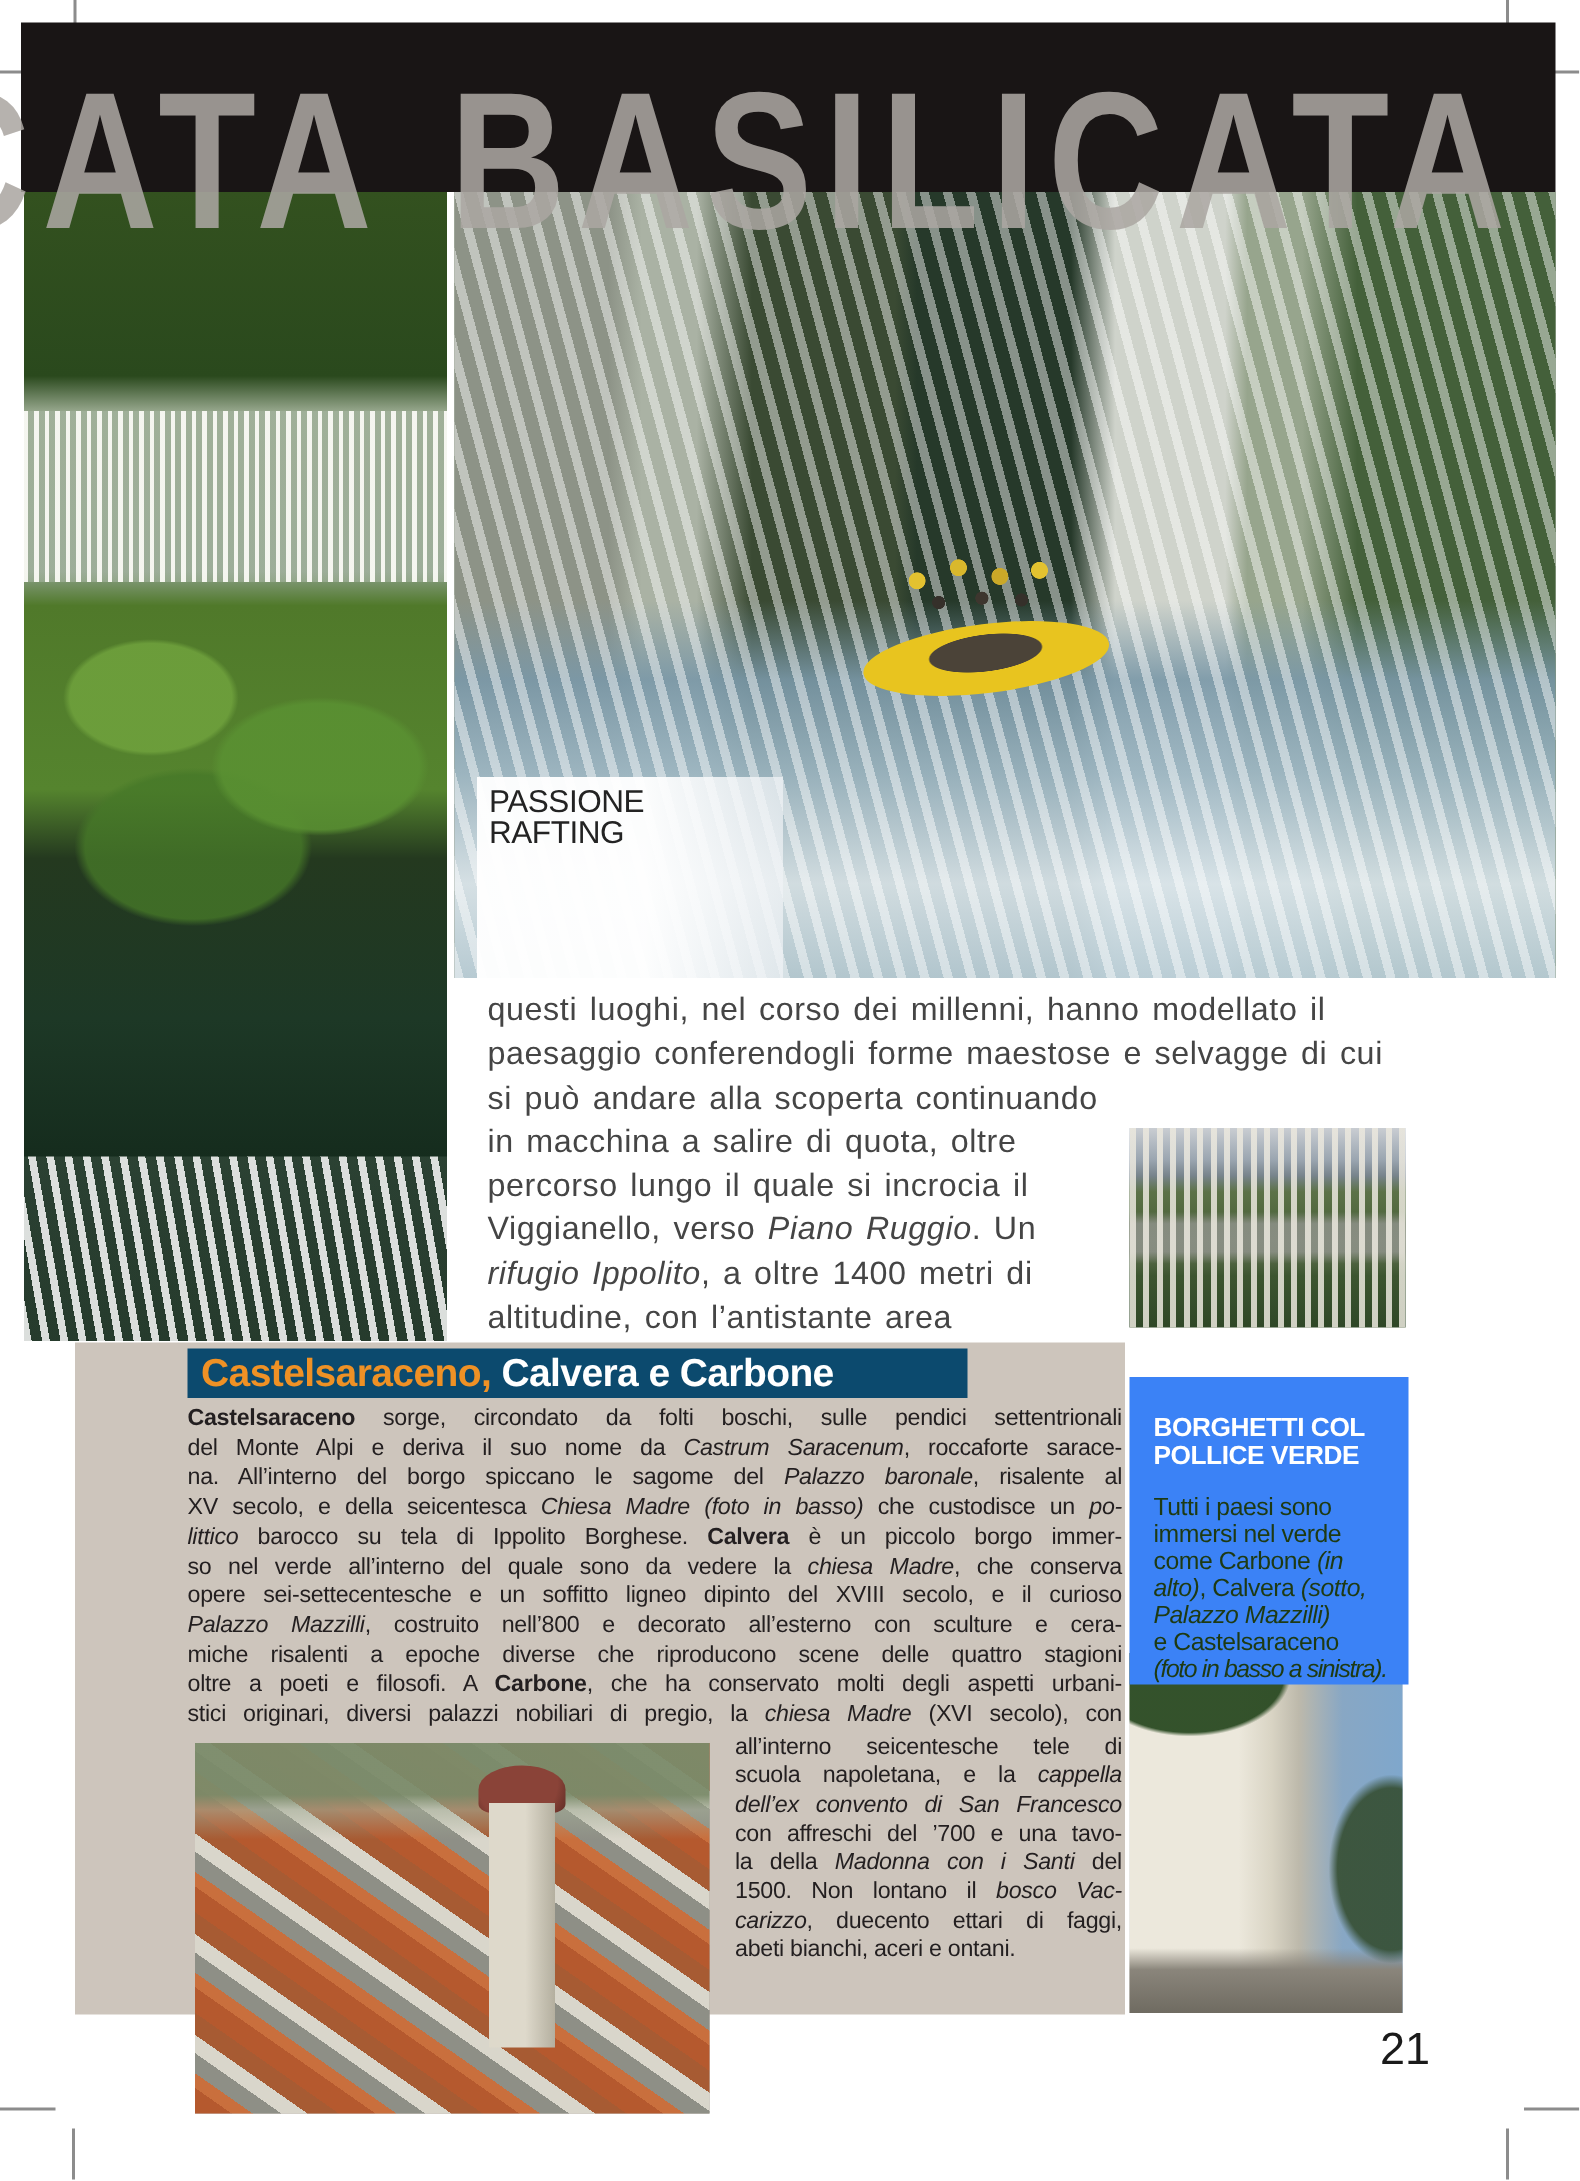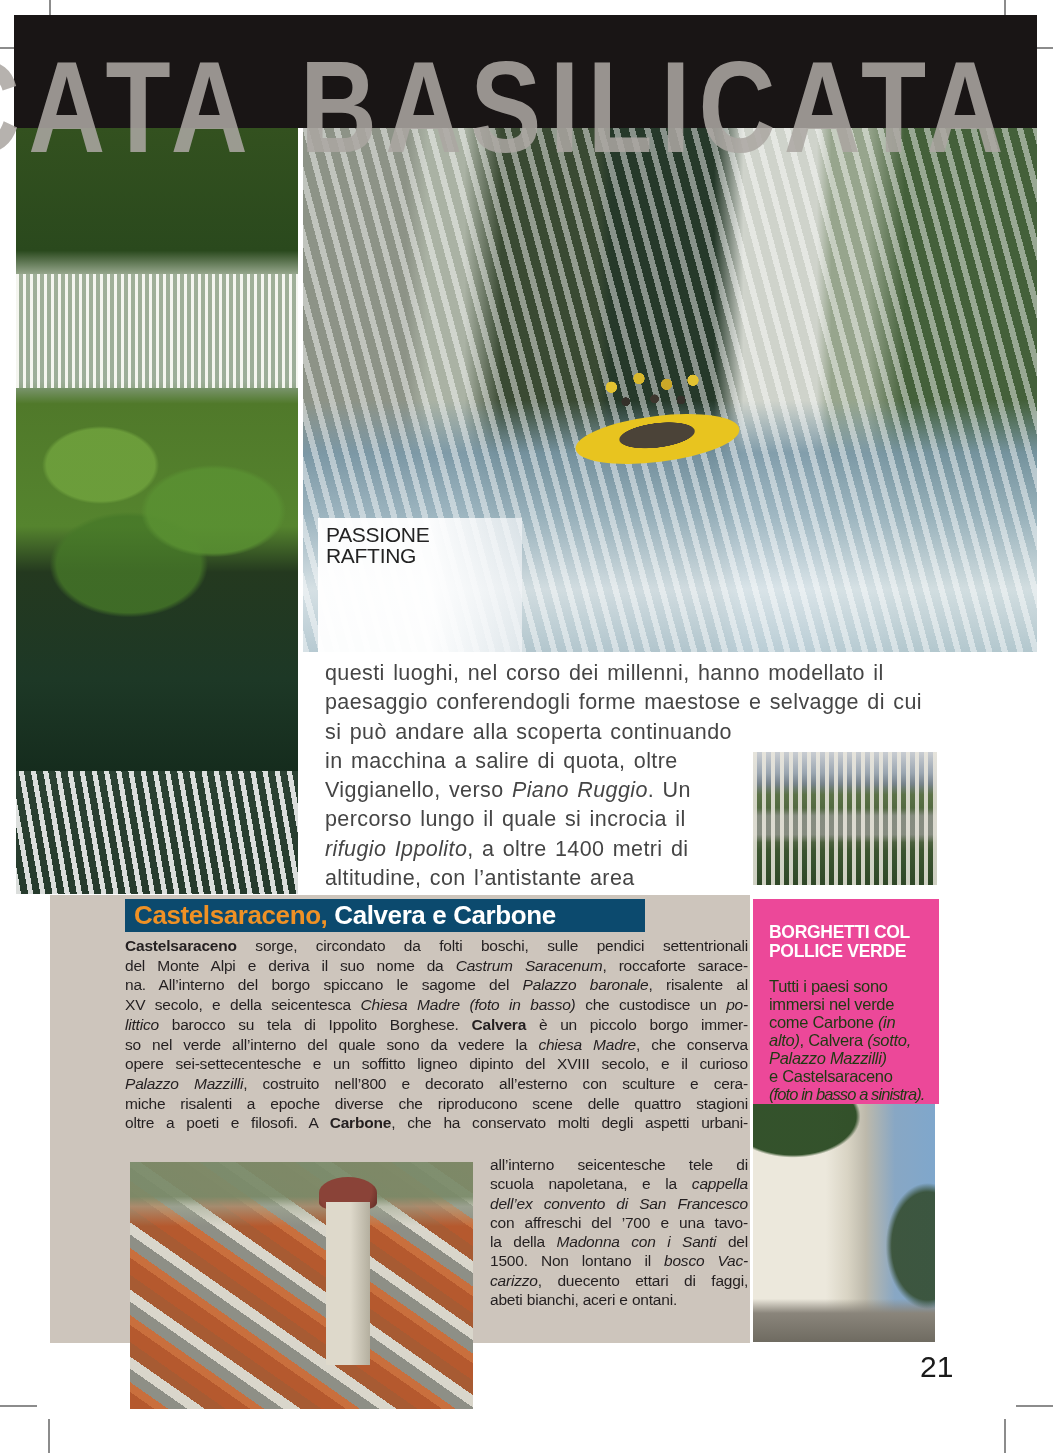--- a/index.html
+++ b/index.html
@@ -99,21 +99,21 @@
   #sec-bar .accent{color:#ef9125;}
   #sec-bar .rest{color:#ffffff;}
   .bodytext{color:#231f20;font-size:15.5px;letter-spacing:-0.2px;z-index:2;}
   #sec-body{left:125px;top:936px;width:623px;}
   #sec-body .tline{line-height:19.7px;text-align:justify;text-align-last:justify;}
   #sec-wrap{left:490px;top:1155px;width:258px;}
   #sec-wrap .tline{line-height:19.3px;text-align:justify;text-align-last:justify;}
   #sec-wrap .tline:last-child{text-align-last:left;}
 
   
-  #sidebar{left:753px;top:899px;width:186px;height:205px;background:#ec4899;z-index:2;
+  #sidebar{left:753px;top:918px;width:186px;height:205px;background:#3b82f6;z-index:2;
     padding:24px 10px 0 16px;box-sizing:border-box;}
   #sidebar .sb-title .tline{color:#ffffff;font-weight:bold;font-size:17.5px;line-height:18.5px;
     letter-spacing:-0.3px;}
   #sidebar .sb-body{margin-top:17px;color:#1e3a12;font-size:16.5px;letter-spacing:-0.3px;}
   #sidebar .sb-body .tline{line-height:18px;}
   #sidebar .sb-body .tline:last-child{letter-spacing:-0.9px;}
 
   #pagenum{left:920px;top:1350px;width:60px;font-size:30px;color:#1a1a1a;z-index:2;}
 
   .it{font-style:italic;}
@@ -149,22 +149,22 @@
 
   <div class="abs" id="caption">
     <div class="cap-title">PASSIONE RAFTING</div>
   </div>
 
   <div class="abs" id="intro">
       <div class="tline"><span>questi luoghi, nel corso dei millenni, hanno modellato il</span></div>
       <div class="tline"><span>paesaggio conferendogli forme maestose e selvagge di cui</span></div>
       <div class="tline"><span>si può andare alla scoperta continuando</span></div>
       <div class="tline"><span>in macchina a salire di quota, oltre</span></div>
+      <div class="tline"><span>percorso lungo il quale si incrocia il</span></div>
       <div class="tline"><span>Viggianello, verso </span><span class="it">Piano Ruggio</span><span>. Un</span></div>
-      <div class="tline"><span>percorso lungo il quale si incrocia il</span></div>
       <div class="tline"><span class="it">rifugio Ippolito</span><span>, a oltre 1400 metri di</span></div>
       <div class="tline"><span>altitudine, con l’antistante area</span></div>
     </div>
 
   <div class="photo" id="ph-village-top"></div>
 
   <div class="abs" id="panel"></div>
   <div class="abs" id="sec-bar">
     <span class="accent">Castelsaraceno,</span><span class="rest"> Calvera e Carbone</span>
   </div>
@@ -172,20 +172,21 @@
       <div class="tline"><span class="bd">Castelsaraceno</span><span> sorge, circondato da folti boschi, sulle pendici settentrionali</span></div>
       <div class="tline"><span>del Monte Alpi e deriva il suo nome da </span><span class="it">Castrum Saracenum</span><span>, roccaforte sarace-</span></div>
       <div class="tline"><span>na. All’interno del borgo spiccano le sagome del </span><span class="it">Palazzo baronale</span><span>, risalente al</span></div>
       <div class="tline"><span>XV secolo, e della seicentesca </span><span class="it">Chiesa Madre (foto in basso)</span><span> che custodisce un </span><span class="it">po-</span></div>
       <div class="tline"><span class="it">littico</span><span> barocco su tela di Ippolito Borghese. </span><span class="bd">Calvera</span><span> è un piccolo borgo immer-</span></div>
       <div class="tline"><span>so nel verde all’interno del quale sono da vedere la </span><span class="it">chiesa Madre</span><span>, che conserva</span></div>
       <div class="tline"><span>opere sei-settecentesche e un soffitto ligneo dipinto del XVIII secolo, e il curioso</span></div>
       <div class="tline"><span class="it">Palazzo Mazzilli</span><span>, costruito nell’800 e decorato all’esterno con sculture e cera-</span></div>
       <div class="tline"><span>miche risalenti a epoche diverse che riproducono scene delle quattro stagioni</span></div>
       <div class="tline"><span>oltre a poeti e filosofi.  A </span><span class="bd">Carbone</span><span>, che ha conservato molti degli aspetti urbani-</span></div>
+      <div class="tline"><span>stici originari, diversi palazzi nobiliari di pregio, la </span><span class="it">chiesa Madre</span><span> (XVI secolo), con</span></div>
     </div>
   <div class="abs bodytext" id="sec-wrap">
       <div class="tline"><span>all’interno seicentesche tele di</span></div>
       <div class="tline"><span>scuola napoletana, e la </span><span class="it">cappella</span></div>
       <div class="tline"><span class="it">dell’ex convento di San Francesco</span></div>
       <div class="tline"><span>con affreschi del ’700 e una tavo-</span></div>
       <div class="tline"><span>la della </span><span class="it">Madonna con i Santi</span><span> del</span></div>
       <div class="tline"><span>1500. Non lontano il </span><span class="it">bosco Vac-</span></div>
       <div class="tline"><span class="it">carizzo</span><span>, duecento ettari di faggi,</span></div>
       <div class="tline"><span>abeti bianchi, aceri e ontani.</span></div>

